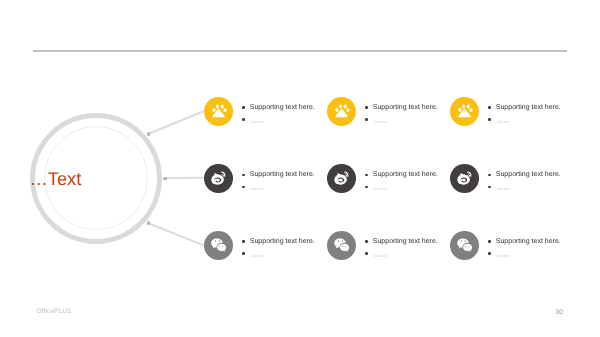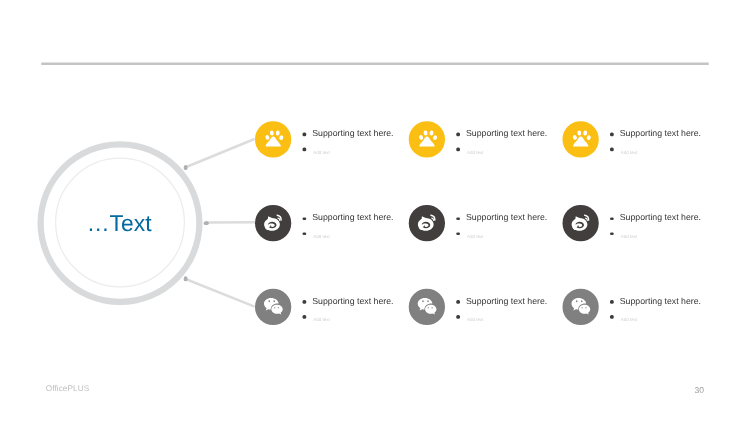--- a/index.html
+++ b/index.html
@@ -7,22 +7,22 @@
        font-family:"Liberation Sans",sans-serif;
        -webkit-font-smoothing:antialiased;text-rendering:geometricPrecision;}
   *{-webkit-font-smoothing:antialiased;}
   #slide{position:relative;width:600px;height:337px;background:#ffffff;
          transform:translateZ(0);will-change:transform;}
   .rule{position:absolute;left:33px;top:50.3px;width:534px;height:1.4px;background:#c4c4c4;}
   .hub-outer{position:absolute;left:30.3px;top:113.0px;width:131.6px;height:131.0px;border-radius:50%;
              border:5.0px solid #d9dadb;box-sizing:border-box;}
   .hub-inner{position:absolute;left:44.3px;top:126.0px;width:103.8px;height:103.8px;border-radius:50%;
              border:0.7px solid #ececec;box-sizing:border-box;}
-  .hub-label{position:absolute;left:29.5px;top:168.2px;width:131.6px;text-align:center;
-             font-size:18.3px;color:#0369a1;letter-spacing:0px;}
+  .hub-label{position:absolute;left:29.5px;top:168.2px;width:131.6px;text-align:left;
+             font-size:18.3px;color:#c2410c;letter-spacing:0px;}
   .conn{position:absolute;background:#dcdcdc;transform-origin:0 50%;height:1.7px;}
   .conn-dot{position:absolute;width:3.5px;height:3.5px;border-radius:50%;background:#b0b0b0;}
   .node{position:absolute;width:28.8px;height:28.8px;border-radius:50%;}
   .node svg{position:absolute;left:0;top:0;}
   .txtblock{position:absolute;}
   .bullet{position:absolute;width:2.45px;height:2.45px;background:#3d3d3d;border-radius:50%;}
   .line1{position:absolute;font-size:7px;color:#333333;white-space:nowrap;}
   .line2{position:absolute;font-size:3.6px;color:#d0d0d0;white-space:nowrap;letter-spacing:0.0px;}
   .footer-brand{position:absolute;left:36.6px;top:308.4px;font-size:6.6px;color:#bfbfbf;letter-spacing:0.05px;}
   .footer-page{position:absolute;left:555.6px;top:308.9px;font-size:6.8px;color:#9b9b9b;}

